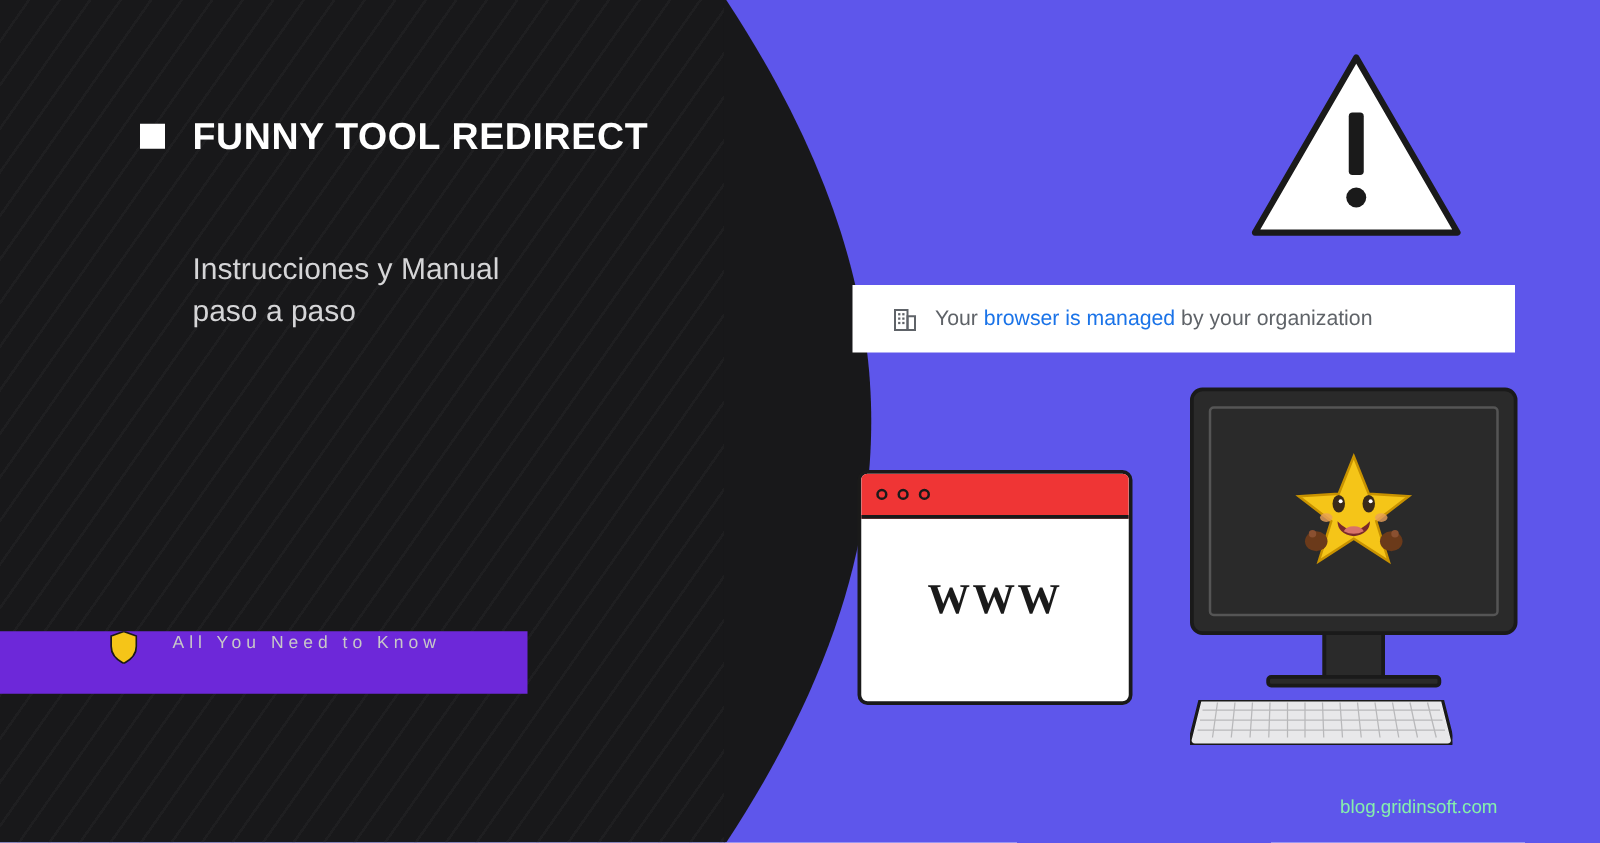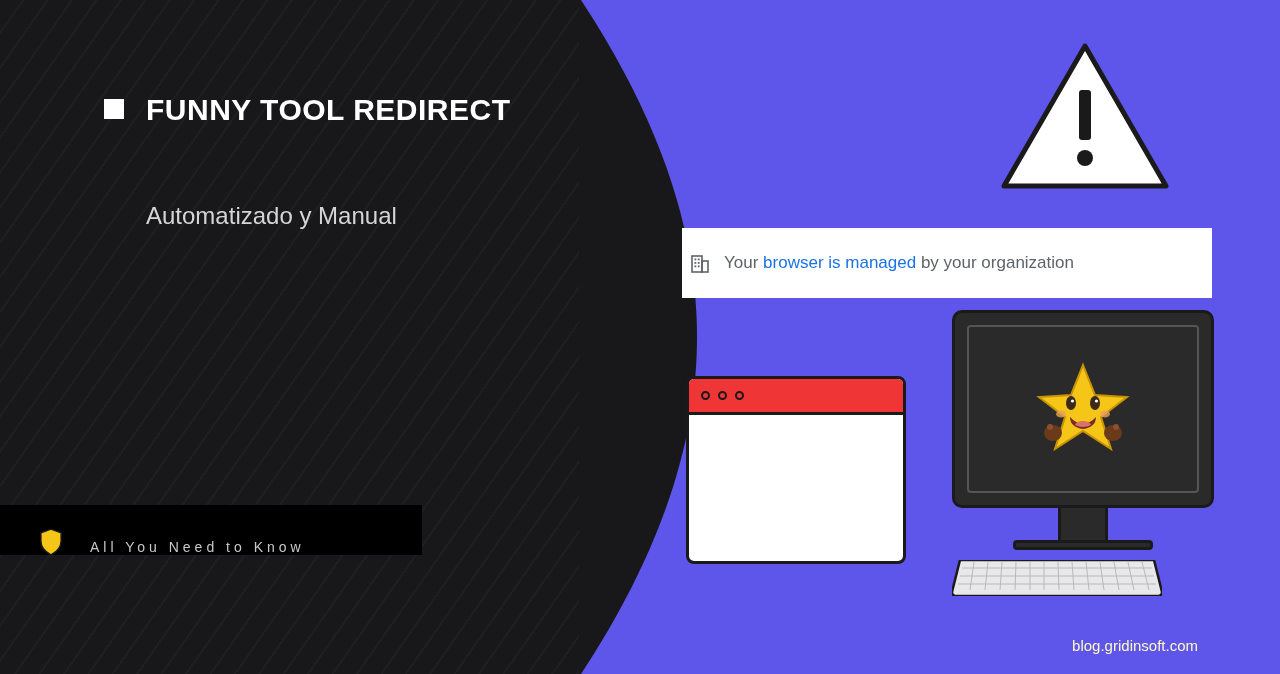--- a/index.html
+++ b/index.html
@@ -23,22 +23,21 @@
     transparent,
     transparent 18px,
     #252527 18px,
     #252527 20px
   );
   opacity: 0.5;
 }
 
 .left-content {
   position: relative;
-  padding: 90px 60px 0 88px;
-  margin-left: 16px;
+  padding: 90px 60px 0 112px;
 }
 
 .title-block {
   display: flex;
   gap: 22px;
   margin-bottom: 68px;
 }
 
 .white-square {
   width: 20px; height: 20px;
@@ -62,24 +61,24 @@
   line-height: 1.45;
   padding-left: 42px;
 }
 
 .badge-bar {
   position: absolute;
   left: 0;
   top: 505px;
   width: 422px;
   height: 50px;
-  background: #000000;
-  display: flex;
-  align-items: flex-end;
-  padding-left: 40px;
+  background: #6d28d9;
+  display: flex;
+  align-items: flex-start;
+  padding-left: 88px;
   gap: 28px;
 }
 
 .shield-icon { width: 22px; height: 26px; flex-shrink: 0; }
 
 .badge-text {
   color: #c8c8c8;
   font-size: 14px;
   letter-spacing: 4px;
   font-weight: 300;
@@ -100,25 +99,25 @@
 
 .warning-triangle {
   position: absolute;
   top: 42px; left: 420px;
   width: 170px; height: 150px;
 }
 
 .org-bar {
   position: absolute;
   top: 228px; left: 102px;
-  width: 530px; height: 70px;
+  width: 530px; height: 54px;
   background: #fff;
   display: flex;
   align-items: center;
-  padding: 0 8px;
+  padding: 0 32px;
   gap: 14px;
 }
 
 .building-icon { width: 20px; height: 20px; flex-shrink: 0; }
 
 .org-text { font-size: 17px; color: #5f6368; }
 .org-text .link { color: #1a73e8; }
 
 .browser-window {
   position: absolute;
@@ -200,21 +199,21 @@
 }
 
 .keyboard {
   width: 210px; height: 36px;
   margin: 10px auto 0;
 }
 
 .site-url {
   position: absolute;
   bottom: 20px; right: 82px;
-  color: #fef9c3;
+  color: #86efac;
   font-size: 15px;
   font-weight: 300;
 }
 
 .star-emoji { width: 100px; height: 100px; }
 </style>
 </head>
 <body>
 
 <div class="container">
@@ -222,21 +221,22 @@
   <div class="left-panel">
     <div class="diagonal-lines"></div>
     <div class="left-content">
       <div class="title-block">
         <div class="white-square"></div>
         <div class="title-text">
           <div>FUNNY TOOL REDIRECT</div>
         </div>
       </div>
       <div class="subtitle">
-        <div>Automatizado y Manual</div>
+        <div>Instrucciones y Manual</div>
+        <div>paso a paso</div>
       </div>
     </div>
     <div class="badge-bar">
       <svg class="shield-icon" viewBox="0 0 24 28">
         <path d="M12 0 L23 4 L23 13 C23 20 18 25 12 28 C6 25 1 20 1 13 L1 4 Z" fill="#f5c518" stroke="#1a1a1a" stroke-width="1.5"></path>
       </svg>
       <span class="badge-text">All You Need to Know</span>
     </div>
   </div>
 
@@ -266,20 +266,21 @@
         <span>Your </span><span class="link">browser is managed</span><span> by your organization</span>
       </span>
     </div>
 
     <div class="browser-window">
       <div class="browser-bar">
         <div class="browser-dot"></div>
         <div class="browser-dot"></div>
         <div class="browser-dot"></div>
       </div>
+      <div class="www-text">WWW</div>
     </div>
 
     <div class="computer">
       <div class="monitor">
         <div class="monitor-inner">
           <svg class="star-emoji" viewBox="0 0 100 100">
             <path d="M50 6 L62 36 L94 38 L68 58 L78 90 L50 72 L22 90 L32 58 L6 38 L38 36 Z" fill="#f5c518" stroke="#c89200" stroke-width="2"></path>
             <ellipse cx="38" cy="44" rx="5" ry="7" fill="#3a2a1a"></ellipse>
             <ellipse cx="62" cy="44" rx="5" ry="7" fill="#3a2a1a"></ellipse>
             <circle cx="39.5" cy="42" r="1.6" fill="#fff"></circle>

